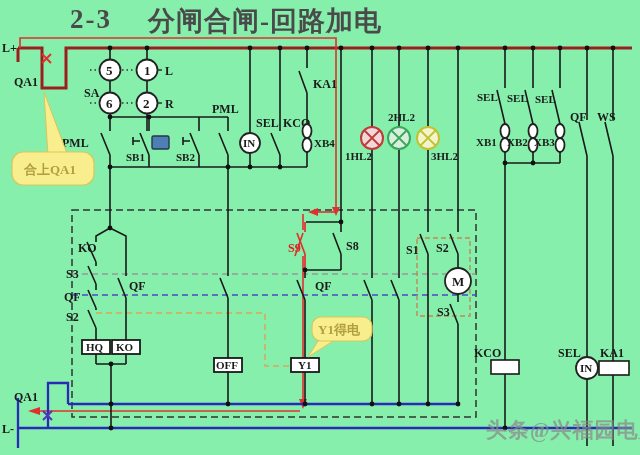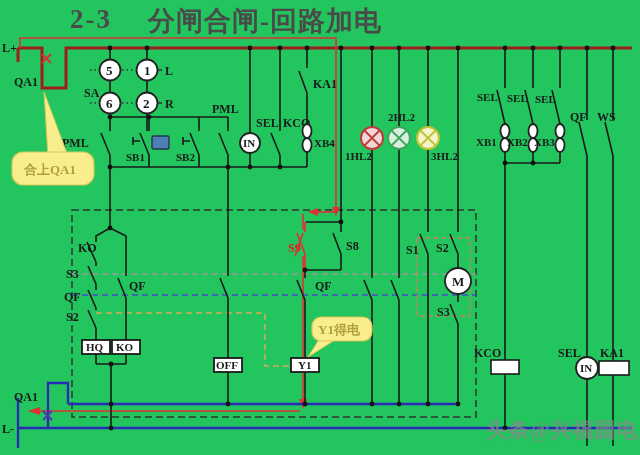--- a/index.html
+++ b/index.html
@@ -1,16 +1,16 @@
 <!DOCTYPE html>
 <html><head>
 <meta charset="utf-8">
 <style>
   html,body{margin:0;padding:0;background:#ffffff;}
-  #stage{position:relative;width:640px;height:455px;background:#22c55e;overflow:hidden;
+  #stage{position:relative;width:640px;height:455px;background:#86efac;overflow:hidden;
          font-family:"Liberation Serif","DejaVu Serif",serif;}
   svg{position:absolute;left:0;top:0;}
   text{font-family:"Liberation Serif","DejaVu Serif",serif;fill:#1a1a1a;}
   .title-num{font-size:27px;font-weight:bold;fill:#4a4a4a;letter-spacing:2px;}
   .title-txt{font-size:27px;font-weight:bold;fill:#4a4a4a;letter-spacing:1px;}
   .lbl{font-size:12px;font-weight:bold;}
   .lbl-sm{font-size:11px;font-weight:bold;}
   .lbl-red{font-size:12px;font-weight:bold;fill:#d22;}
   .num{font-size:13px;font-weight:bold;}
   .boxlbl{font-size:11px;font-weight:bold;}

